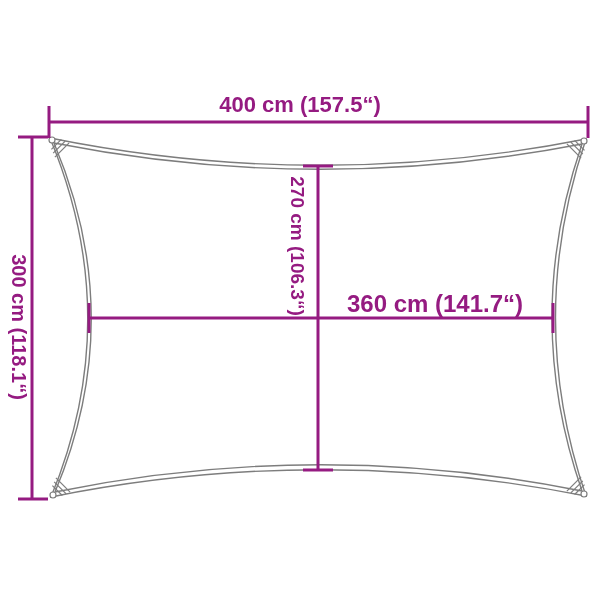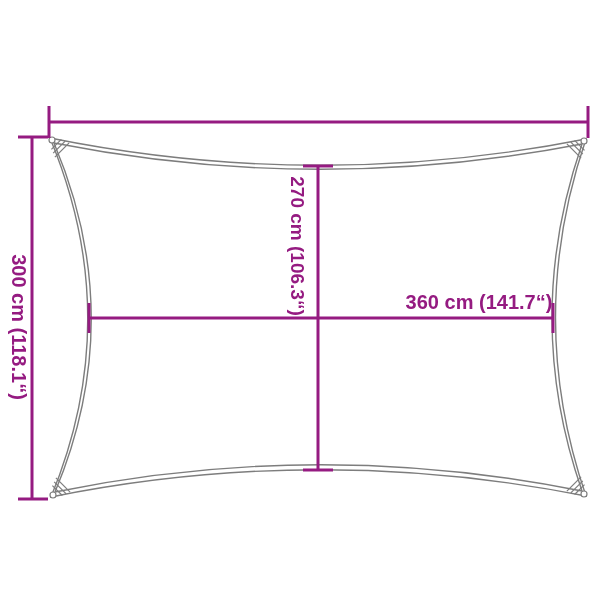--- a/index.html
+++ b/index.html
@@ -59,23 +59,22 @@
   }
   .label-inner-v {
     left: 297px;
     top: 246px;
     font-size: 19px;
     transform: translate(-50%, -50%) rotate(90deg);
   }
   .label-inner-h {
     left: 435px;
     top: 292px;
-    font-size: 20px;
+    font-size: 24px;
     transform: translateX(-50%);
-    margin-left: 44px;
   }
 </style>
 </head>
 <body>
 
 <div class="canvas">
 
   <svg width="600" height="600" viewBox="0 0 600 600">
 
     <g>
@@ -126,19 +125,20 @@
       <line class="dim" x1="303" y1="470" x2="333" y2="470"></line>
     </g>
 
     <g>
       <line class="dim" x1="89" y1="318" x2="553" y2="318"></line>
       <line class="dim" x1="89" y1="303" x2="89" y2="333"></line>
       <line class="dim" x1="553" y1="303" x2="553" y2="333"></line>
     </g>
   </svg>
 
+  <div class="dim-label label-top">400 cm (157.5“)</div>
 
   <div class="dim-label label-left">300 cm (118.1“)</div>
 
   <div class="dim-label label-inner-v">270 cm (106.3“)</div>
 
   <div class="dim-label label-inner-h">360 cm (141.7“)</div>
 </div>
 
 </body></html>

